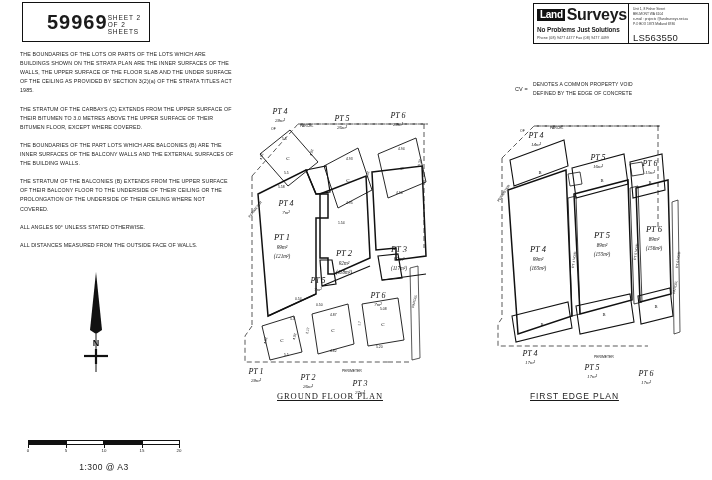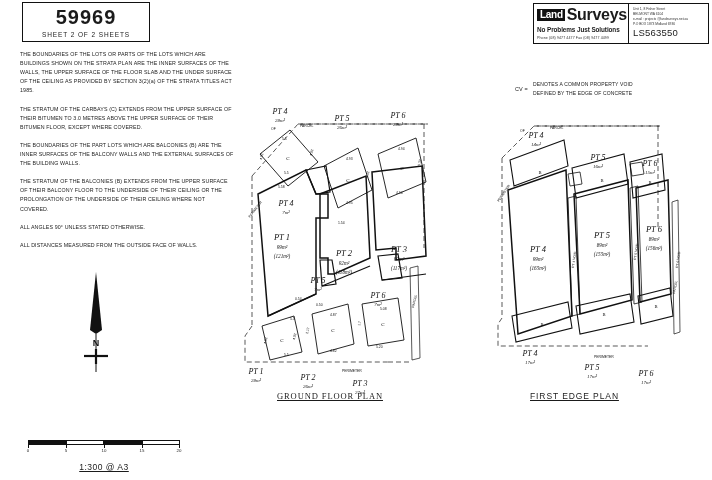--- a/index.html
+++ b/index.html
@@ -19,23 +19,24 @@
   
   #title-block {
     position: absolute;
     left: 22px;
     top: 2px;
     width: 128px;
     height: 40px;
     border: 1.2px solid #111;
     box-sizing: border-box;
     display: flex;
-    flex-direction: column;
+    flex-direction: row;
     align-items: center;
     justify-content: center;
+    padding-left: 24px;
   }
   #plan-number {
     font-size: 20px;
     font-weight: bold;
     letter-spacing: 1px;
     line-height: 1;
   }
   #sheet-label {
     font-size: 6.5px;
     letter-spacing: 0.9px;
@@ -110,20 +111,21 @@
     padding: 3px 0 0 4px;
     box-sizing: border-box;
   }
   .logo-address {
     font-size: 3.3px;
     line-height: 1.55;
     color: #333;
   }
   #ls-number {
     font-size: 9.5px;
+    margin-top: 5px;
     letter-spacing: 0.2px;
   }
 
   
   #cv-legend {
     position: absolute;
     left: 515px;
     top: 80px;
     display: flex;
     align-items: center;
@@ -148,21 +150,21 @@
     position: absolute;
     font-size: 8.5px;
     letter-spacing: 0.9px;
     text-decoration: underline;
     white-space: nowrap;
   }
   #ground-title { left: 277px; top: 391px; font-family: Liberation Serif, serif; }
   #first-title  { left: 530px; top: 391px; }
 
   
-  #scale-block { position: absolute; left: 28px; top: 440px; width: 160px; text-decoration: underline; }
+  #scale-block { position: absolute; left: 28px; top: 440px; width: 160px; }
   #scale-bar { position: relative; height: 6px; width: 152px; }
   .sb-seg {
     position: absolute; top: 0; height: 4.5px;
     border: 0.8px solid #111; box-sizing: border-box;
   }
   .sb-fill { background: #111; }
   .sb-empty { background: #ffffff; }
   .sb-tick {
     position: absolute; top: 4px; width: 0.8px; height: 4px; background: #111;
   }

